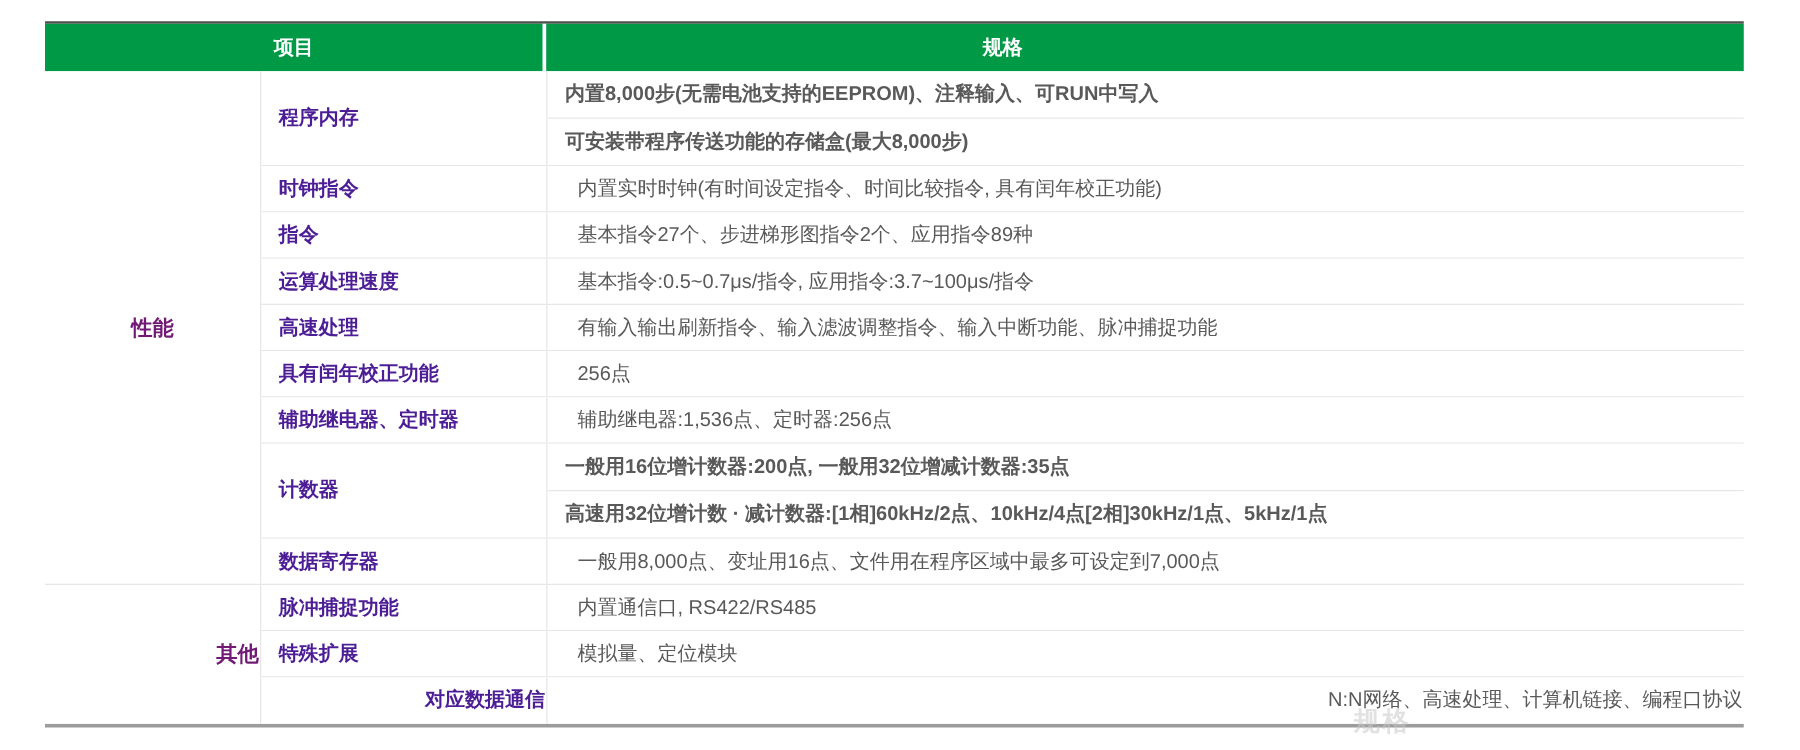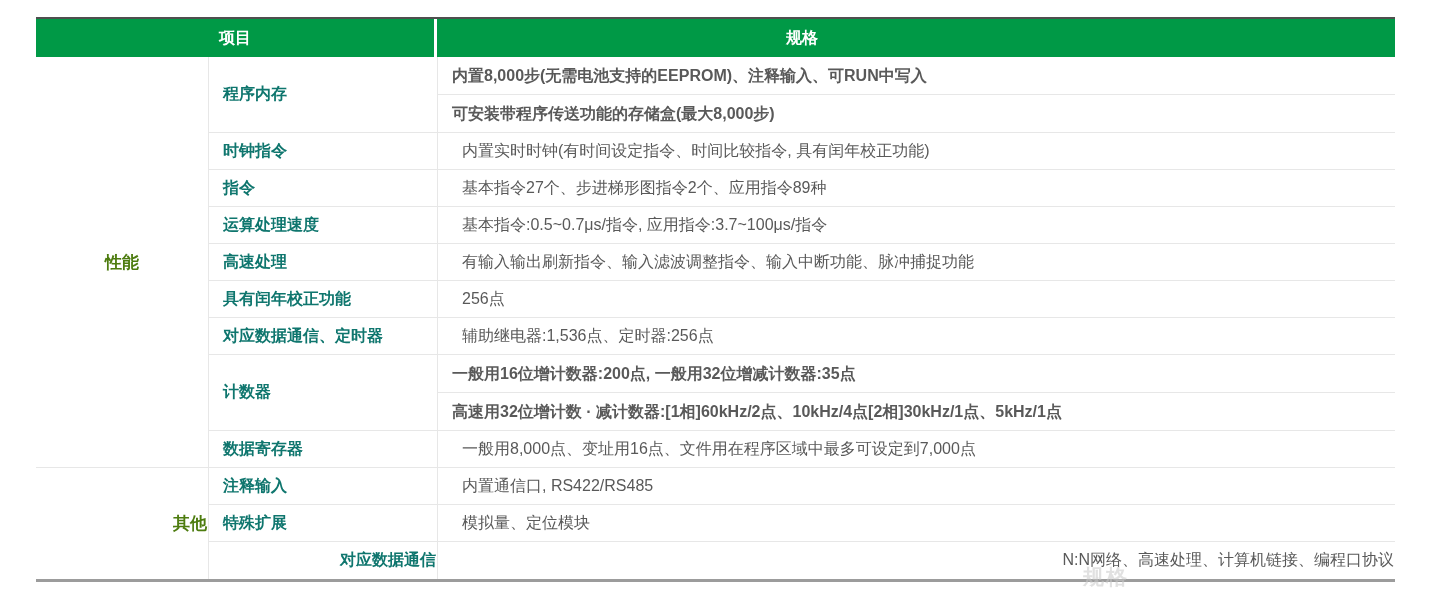--- a/index.html
+++ b/index.html
@@ -33,28 +33,28 @@
     vertical-align: middle;
     padding: 0;
   }
   th.hdr-item { border-right: 3px solid #ffffff; }
   th.hdr-spec { padding-right: 228px; }
   td.group-cell {
     text-align: center;
     vertical-align: middle;
     font-size: 17px;
     font-weight: 700;
-    color: #4d7c0f;
+    color: #701a75;
     border-bottom: 1px solid #e7e7e7;
     background: #ffffff;
   }
   td.item-cell {
     font-size: 16px;
     font-weight: 700;
-    color: #0f766e;
+    color: #4c1d95;
     padding-left: 14px;
     border-left: 1px solid #e7e7e7;
     border-bottom: 1px solid #e7e7e7;
     vertical-align: middle;
     background: #ffffff;
   }
   td.spec-cell {
     font-size: 16px;
     font-weight: 400;
     color: #595959;
@@ -131,38 +131,38 @@
     </tr>
     <tr>
       <td class="item-cell h1">高速处理</td>
       <td class="spec-cell h1">有输入输出刷新指令、输入滤波调整指令、输入中断功能、脉冲捕捉功能</td>
     </tr>
     <tr>
       <td class="item-cell h1">具有闰年校正功能</td>
       <td class="spec-cell h1">256点</td>
     </tr>
     <tr>
-      <td class="item-cell h1">对应数据通信、定时器</td>
+      <td class="item-cell h1">辅助继电器、定时器</td>
       <td class="spec-cell h1">辅助继电器:1,536点、定时器:256点</td>
     </tr>
     <tr>
       <td class="item-cell">计数器</td>
       <td class="spec-cell multi">
         <div class="spec-line">一般用16位增计数器:200点, 一般用32位增减计数器:35点</div>
         <div class="spec-line">高速用32位增计数 · 减计数器:[1相]60kHz/2点、10kHz/4点[2相]30kHz/1点、5kHz/1点</div>
       </td>
     </tr>
     <tr>
       <td class="item-cell h1">数据寄存器</td>
       <td class="spec-cell h1">一般用8,000点、变址用16点、文件用在程序区域中最多可设定到7,000点</td>
     </tr>
 
     <tr>
       <td class="group-cell last" rowspan="3">其他</td>
-      <td class="item-cell h1">注释输入</td>
+      <td class="item-cell h1">脉冲捕捉功能</td>
       <td class="spec-cell h1">内置通信口, RS422/RS485</td>
     </tr>
     <tr>
       <td class="item-cell h1">特殊扩展</td>
       <td class="spec-cell h1">模拟量、定位模块</td>
     </tr>
     <tr>
       <td class="item-cell h1 last">对应数据通信</td>
       <td class="spec-cell h1 last">N:N网络、高速处理、计算机链接、编程口协议</td>
     </tr>

